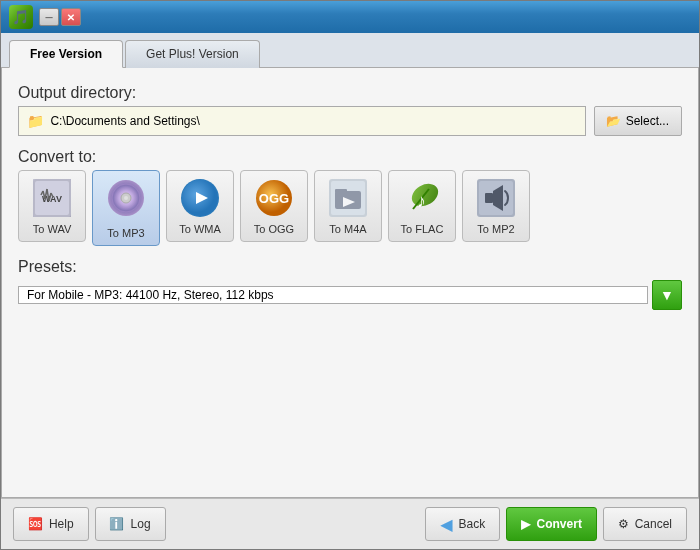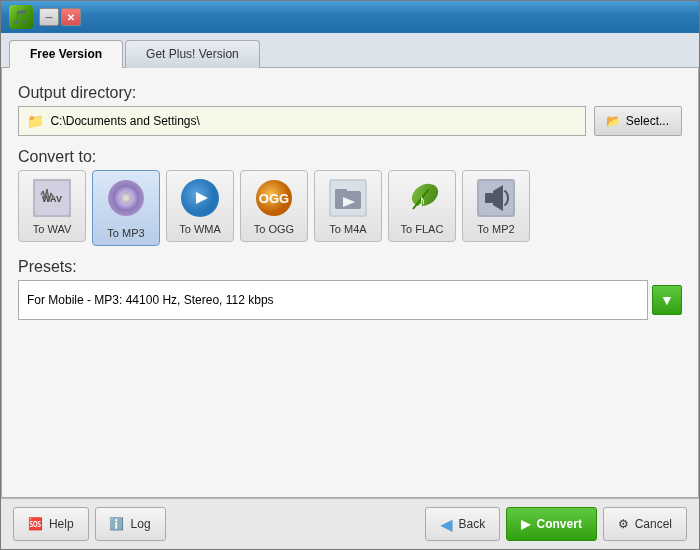--- a/index.html
+++ b/index.html
@@ -205,21 +205,21 @@
 
     
     .presets-row {
       display: flex;
       align-items: center;
       gap: 4px;
     }
 
     .presets-input {
       flex: 1;
-      height: 40px;
+      height: 18px;
       background: white;
       border: 1px solid #aaa;
       padding: 0 8px;
       font-size: 12px;
       display: flex;
       align-items: center;
     }
 
     .presets-dropdown-btn {
       width: 30px;

